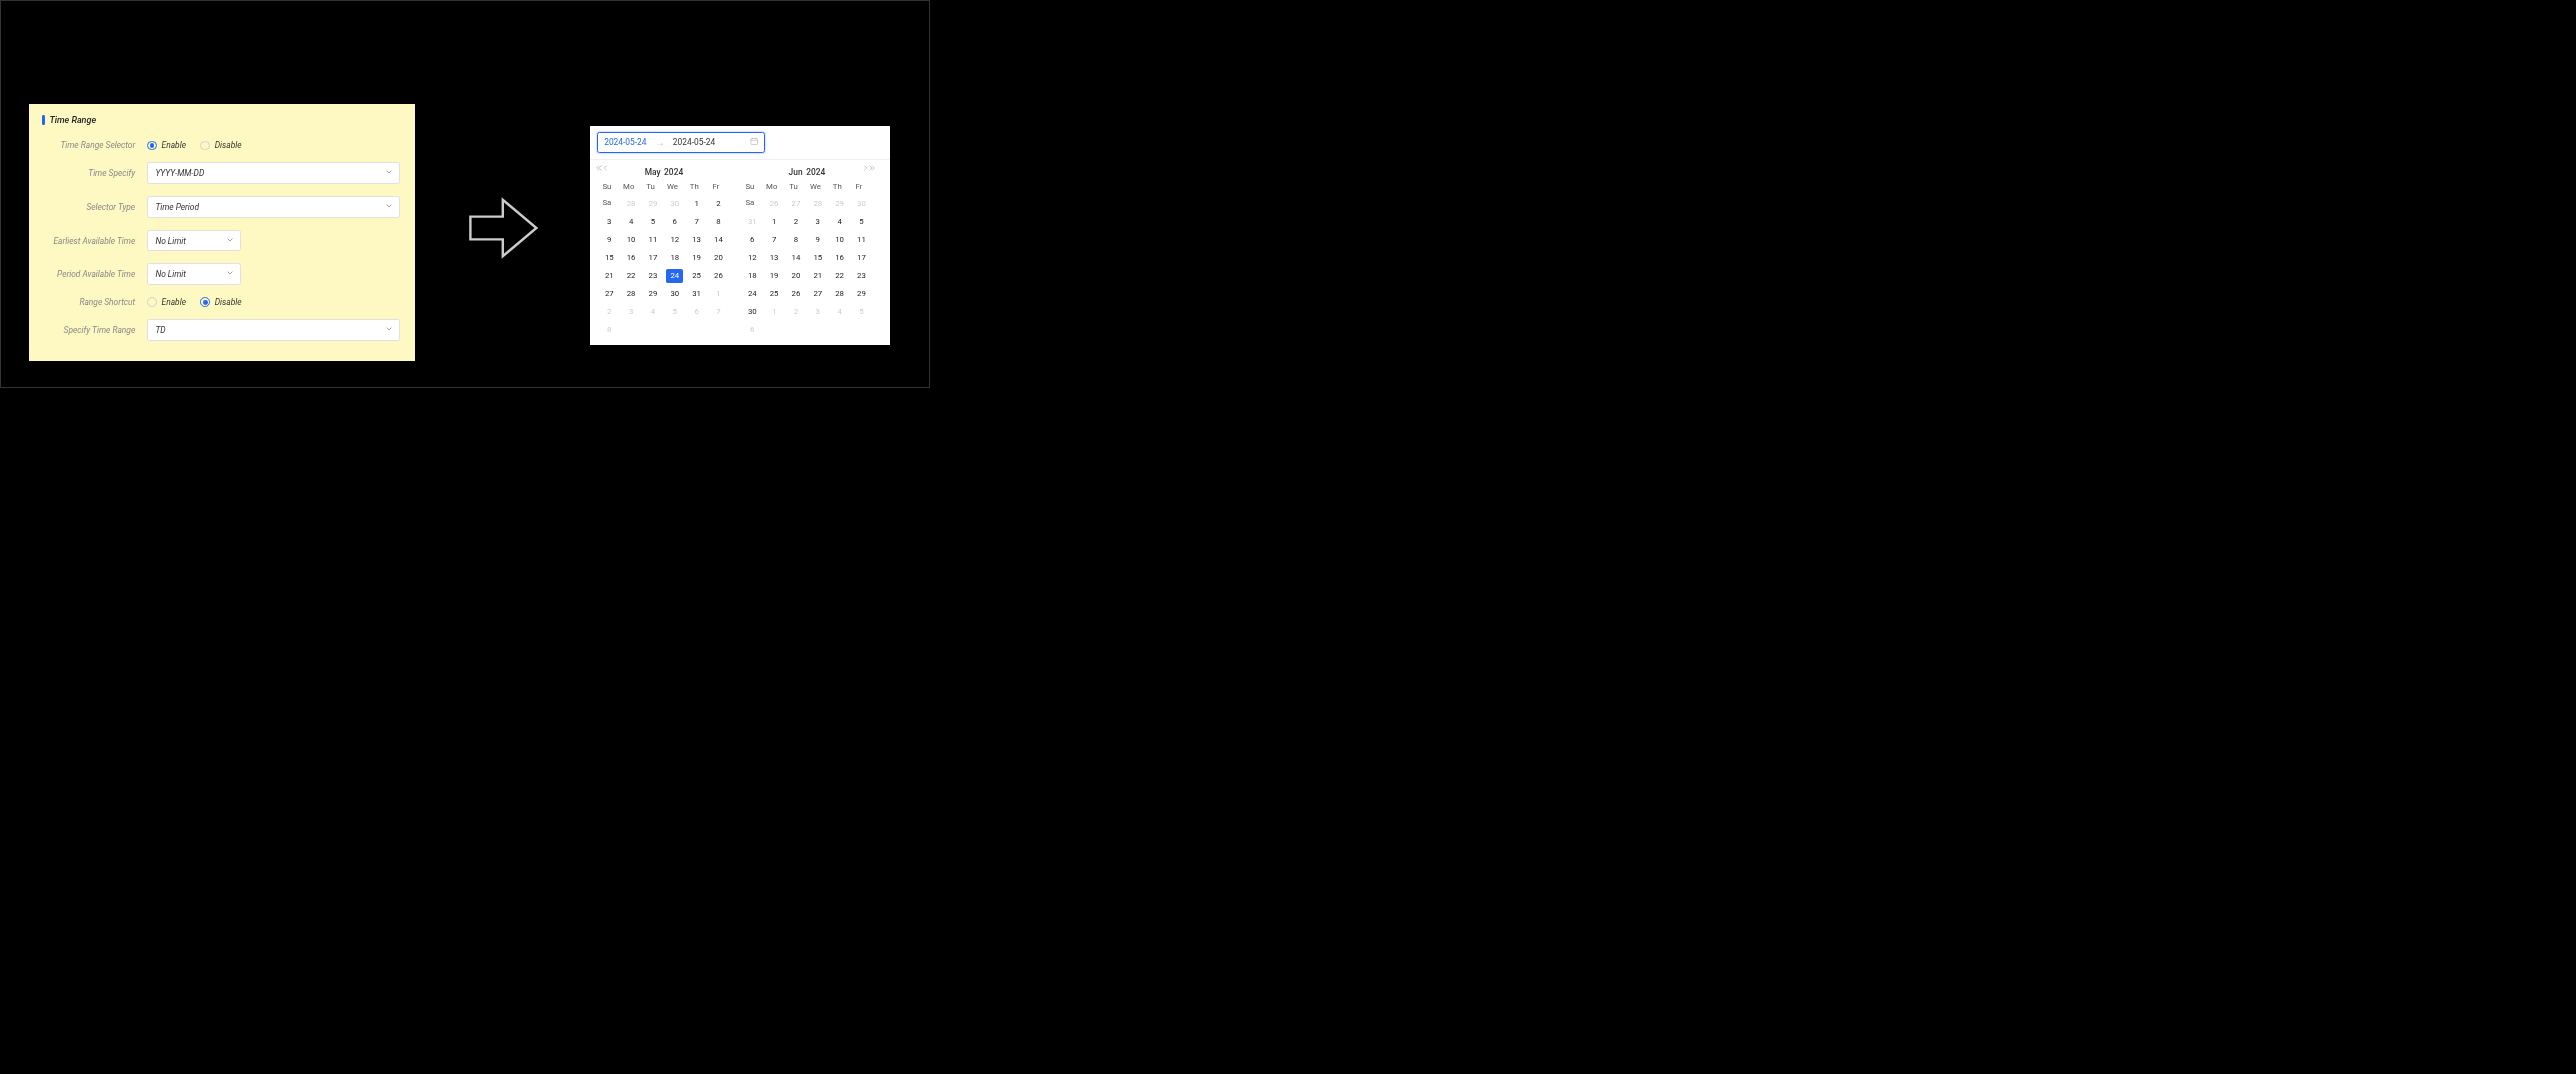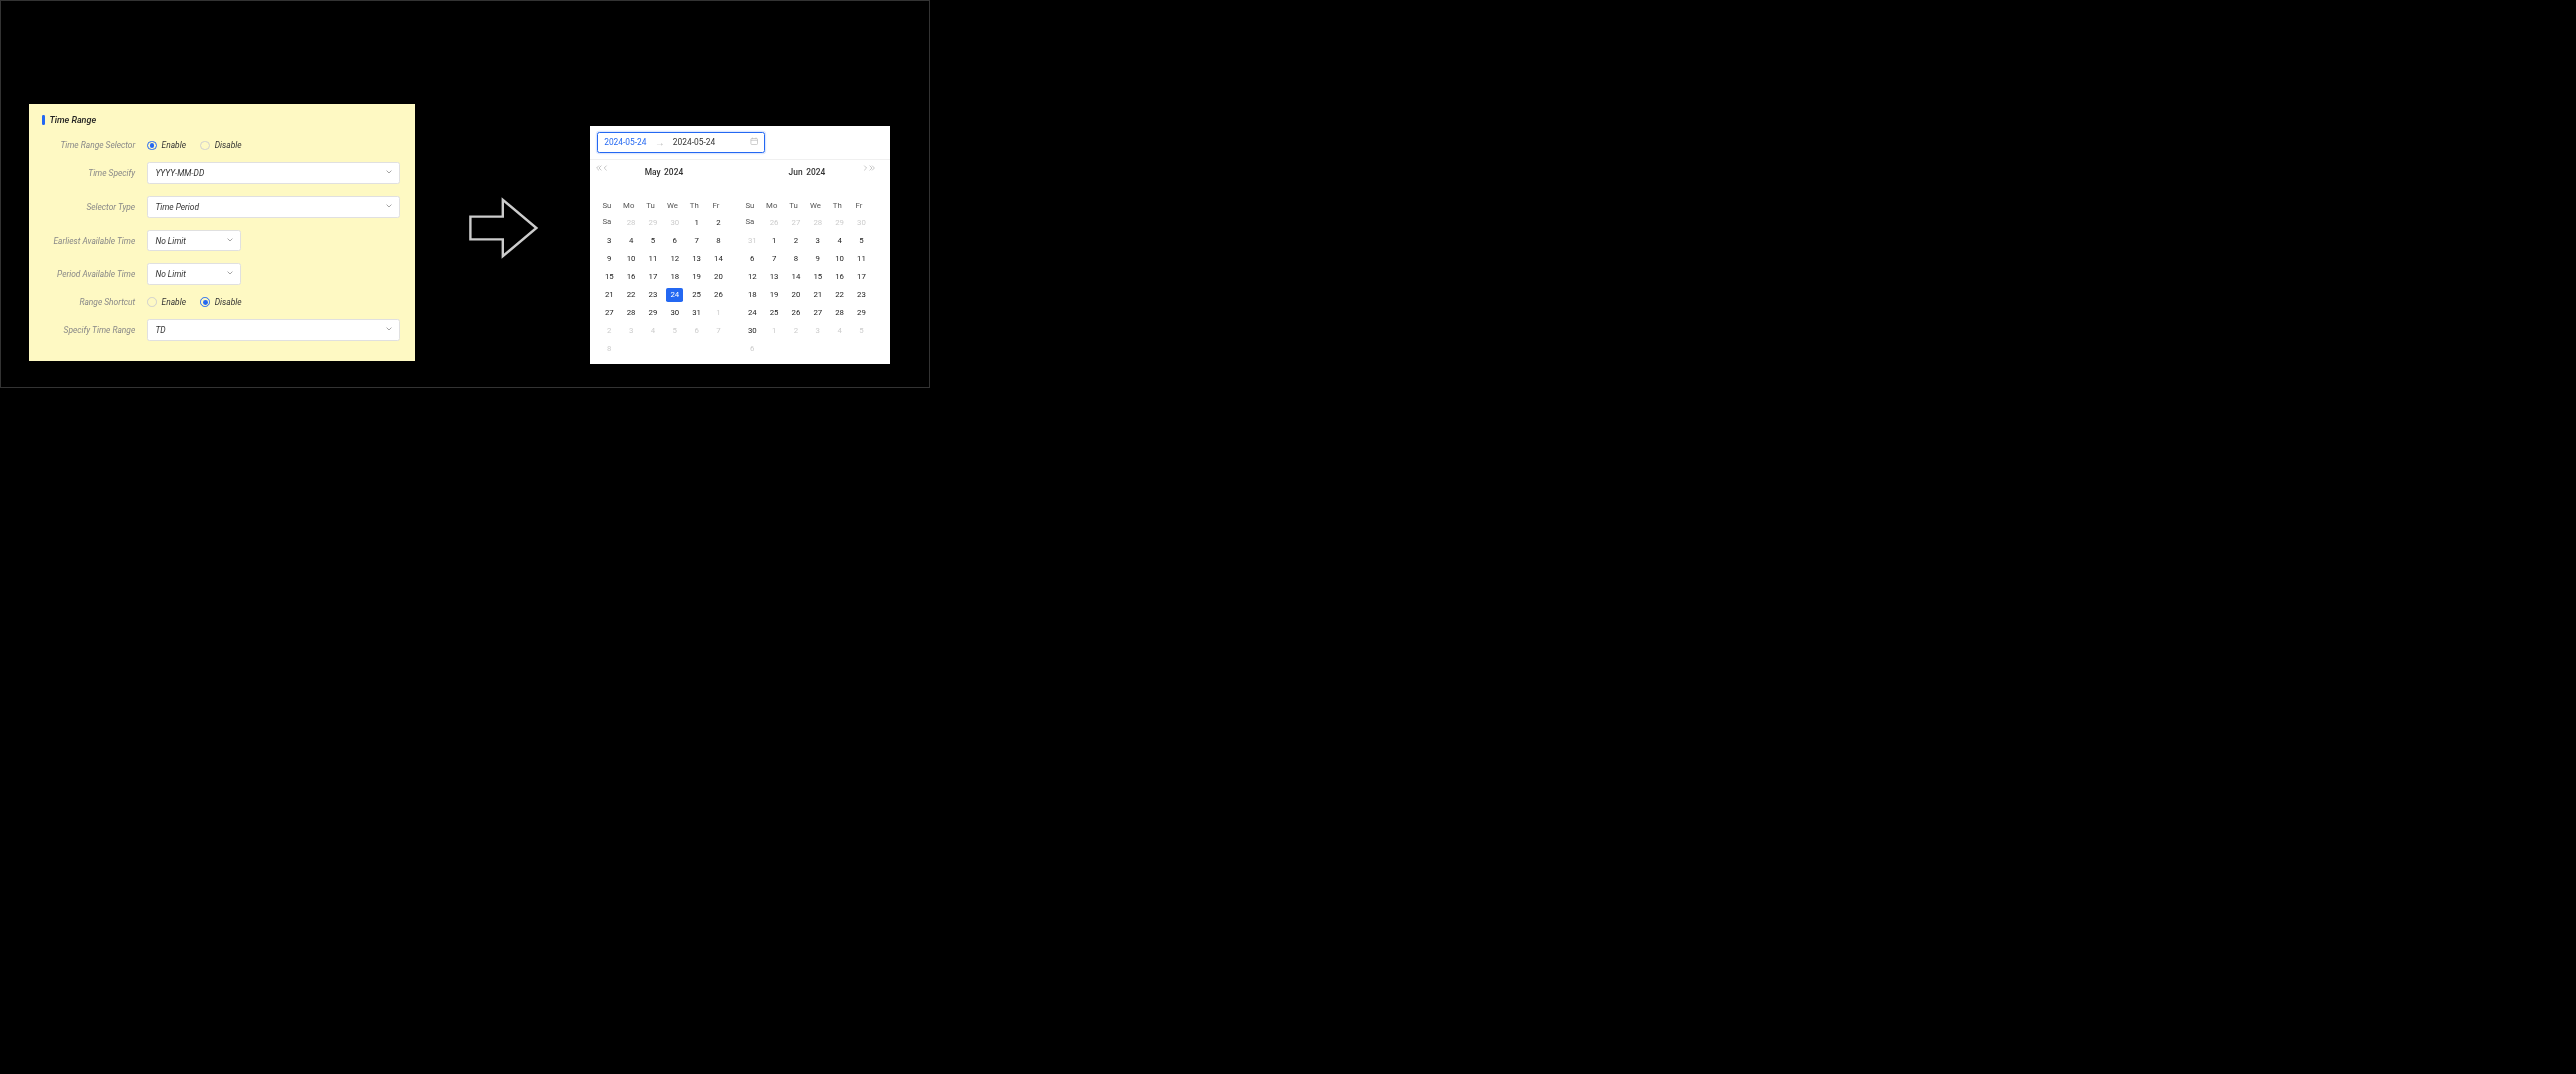--- a/index.html
+++ b/index.html
@@ -32,21 +32,21 @@
   
   .date-panel { position: absolute; left: 589px; top: 125px; width: 300px; background:#fff; box-shadow: 0 0 0.6px rgba(0,0,0,0.2); }
   .date-input-row { padding: 6px 7.2px 6px 7.2px; }
   .date-input-box { border: 0.6px solid #2468f2; border-radius: 2.4px; height: 20.5px; display:flex; align-items:center; padding: 0 6px; gap: 8.4px; width: 168px; box-shadow: 0 0 0 1.2px rgba(36,104,242,0.15); }
   .date-start { color: #2468f2; font-size: 8.4px; }
   .date-sep { color: #bbb; font-size: 9.6px; }
   .date-end { color: #333; font-size: 8.4px; }
   .cal-icon { margin-left:auto; color:#bbb; }
   .date-body { display:flex; padding: 3.6px 8.4px 8.4px 8.4px; gap: 12px; border-top: 0.6px solid #f0f0f0; position: relative; }
   .cal { width: 131px; }
-  .cal-head { display:flex; align-items:center; justify-content:center; height: 17px; position: relative; margin-bottom: 20px; }
+  .cal-head { display:flex; align-items:center; justify-content:center; height: 17px; position: relative; margin-bottom: 1px; }
   .cal-title { font-weight:500; font-size:8.4px; color:#333; display:flex; gap:3.6px; }
   .cal-nav { position:absolute; top: 2.4px; color:#aaa; cursor:pointer; display:flex; gap:1.2px; }
   .cal-nav.left { left: -2.4px; }
   .cal-nav.right { right: -2.4px; }
   .cal-grid { display:grid; grid-template-columns: repeat(6, 1fr); row-gap: 3.6px; text-align:center; font-size:7.8px; }
   .cal-wd { color:#555; font-weight:400; width:17px; height:12px; line-height:12px; }
   .cal-day { width:17px; height:14.4px; line-height:14.4px; color:#222; cursor:pointer; border-radius: 1.8px; margin:0 auto; }
   .cal-day.muted { color:#ccc; }
   .cal-day.selected { background:#2468f2; color:#fff; }
 

